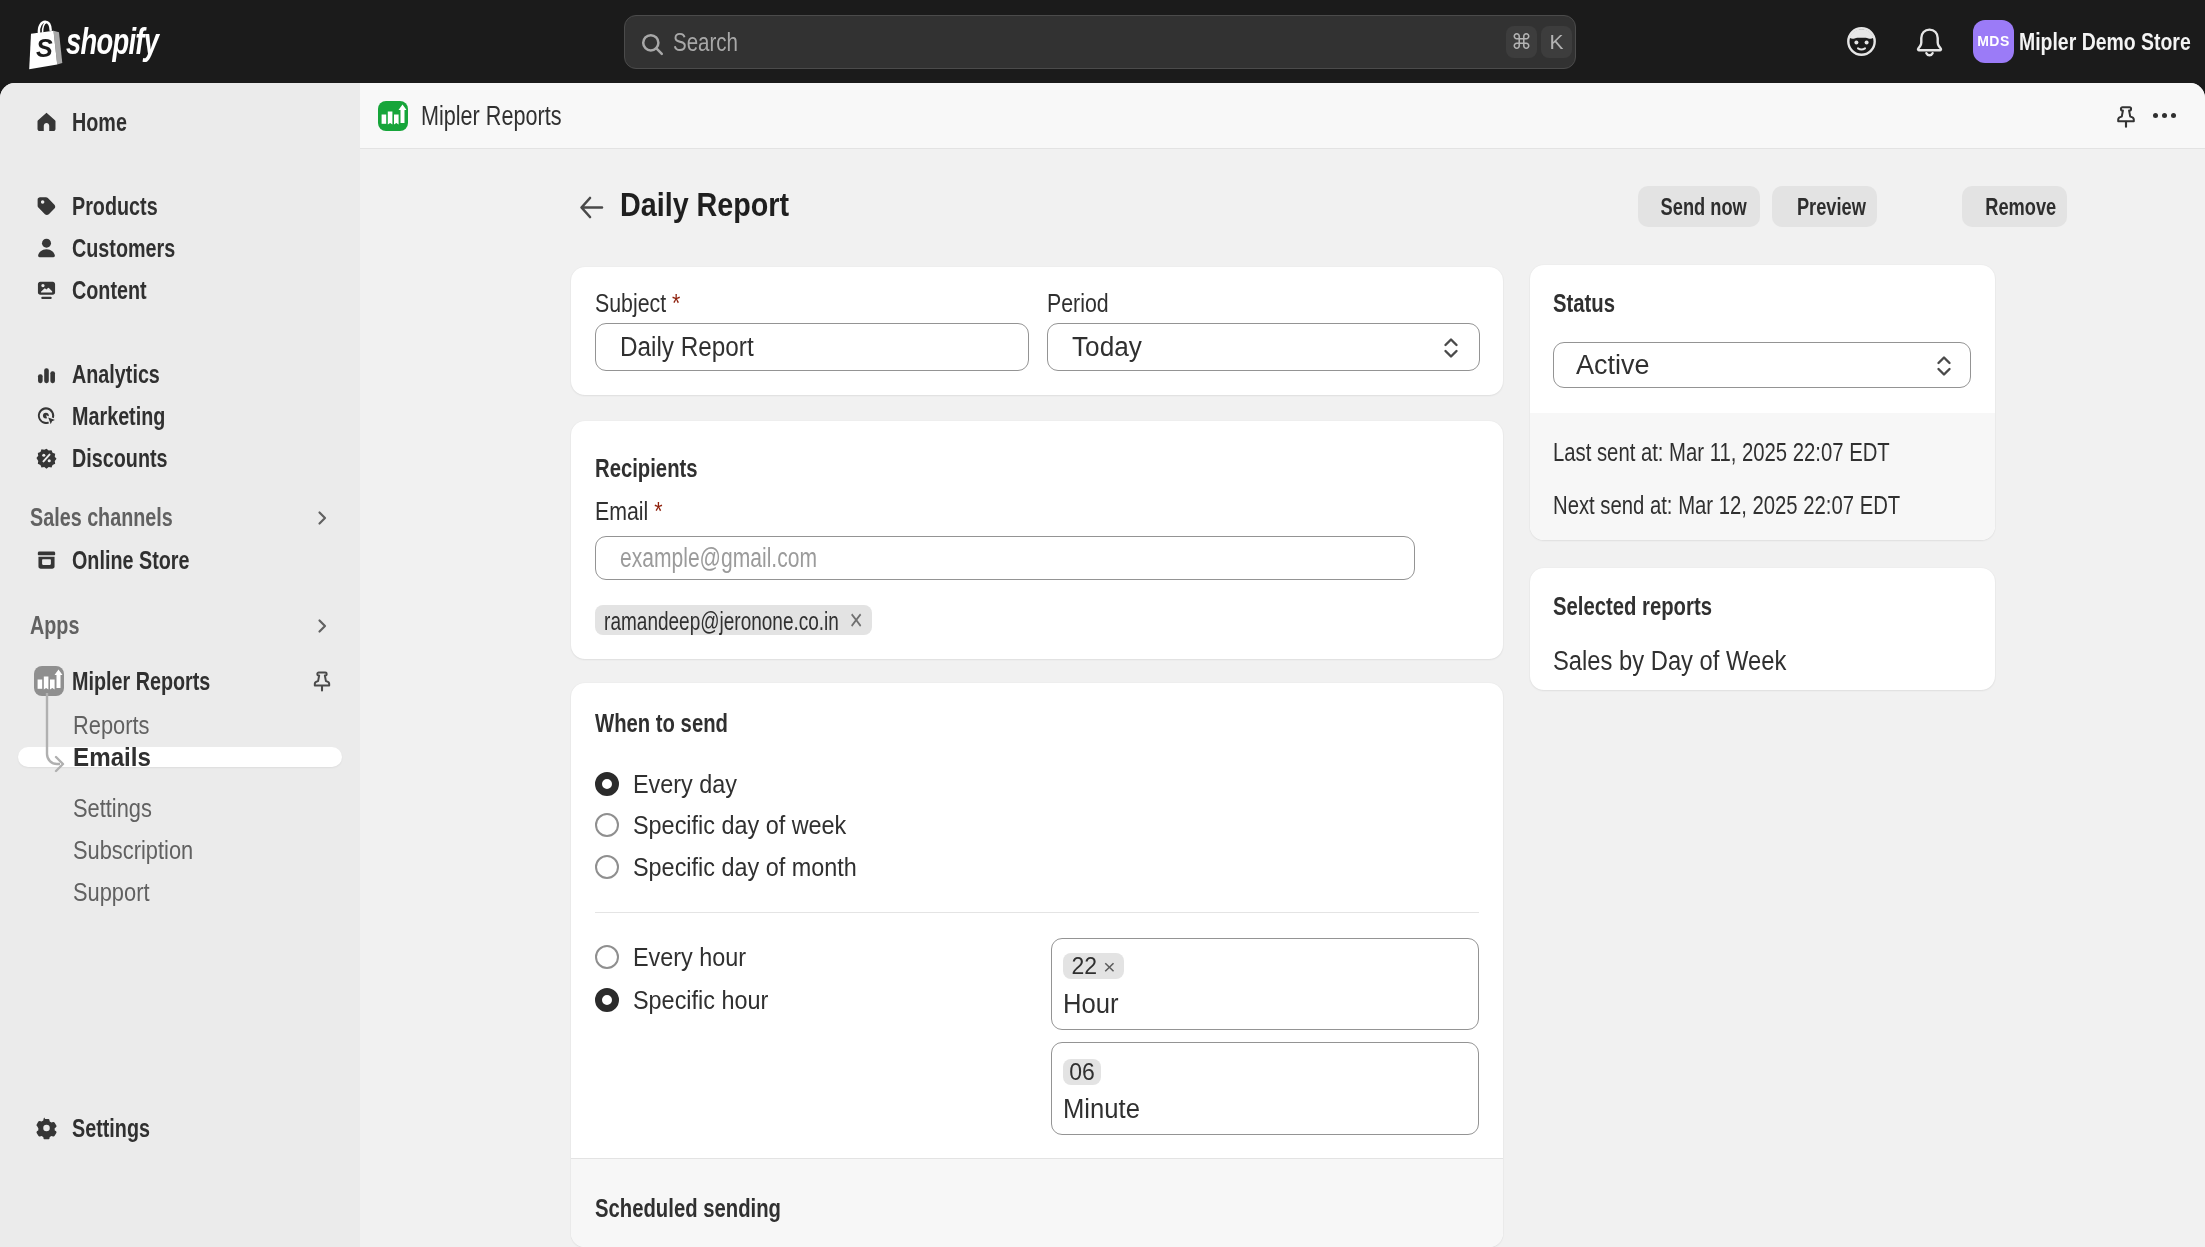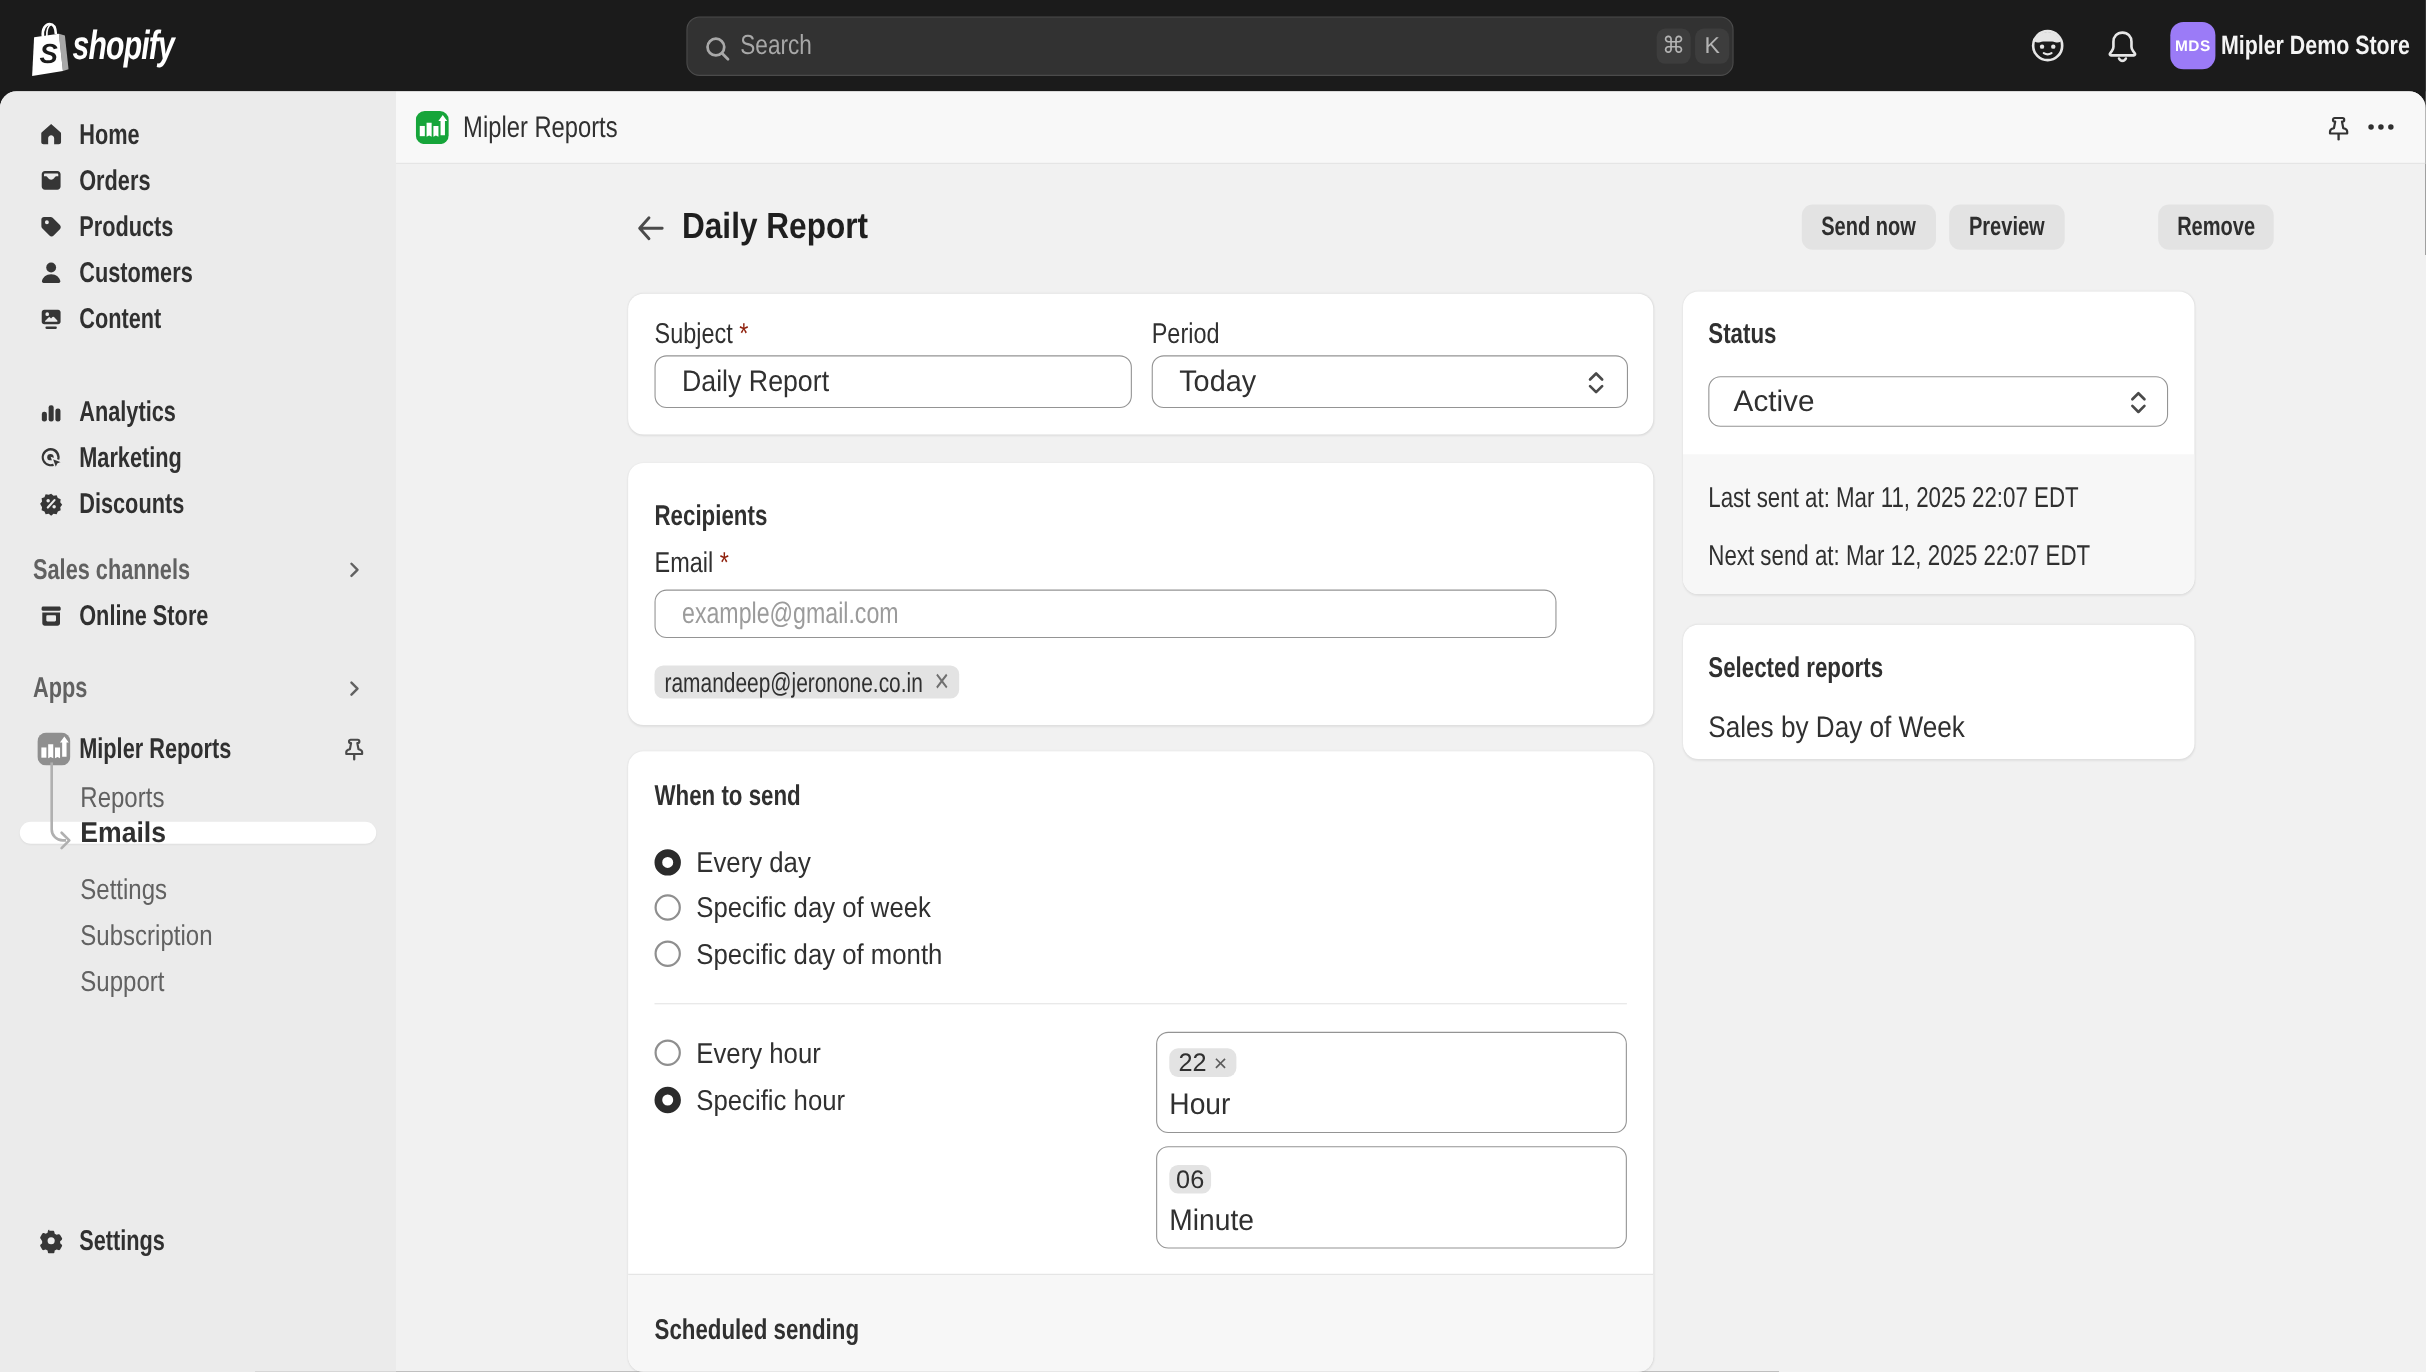--- a/index.html
+++ b/index.html
@@ -28,21 +28,21 @@
 
   #emailpill { position:absolute; left:18px; top:664px; width:324px; height:20px; background:#fff; border-radius:12px; box-shadow:0 1px 2px rgba(0,0,0,.06); }
   #emailpill span { position:absolute; left:55px; top:50%; transform:translateY(-50%) scaleX(.93); transform-origin:0 50%; font-size:26px; font-weight:700; color:#303030; }
 
   
   #appheader { position:absolute; left:360px; top:0; width:1845px; height:66px; background:#f8f8f8; border-bottom:1px solid #e3e3e3; }
   #appheader .aplabel { position:absolute; left:61px; top:50%; transform:translateY(-50%) scaleX(.80); transform-origin:0 50%; font-size:27px; color:#303030; }
 
   
   #pagetitle { position:absolute; left:620px; top:103px; font-size:33px; font-weight:700; color:#1f1f1f; transform:scaleX(.87); transform-origin:0 50%; }
-  .hbtn { position:absolute; top:103px; height:41px; background:#e3e3e3; border-radius:10px; font-size:24px; font-weight:600; color:#2e2e2e; text-align:center; line-height:41px; }
+  .hbtn { position:absolute; top:103px; height:41px; background:#e3e3e3; border-radius:10px; font-size:24px; font-weight:600; color:#2e2e2e; text-align:right; line-height:41px; }
   .hbtn span { display:inline-block; transform:scaleX(.76); transform-origin:50% 50%; }
 
   
   .card { position:absolute; background:#fff; border-radius:14px; box-shadow:0 1px 2px rgba(26,26,26,.07), 0 0 2px rgba(26,26,26,.05); }
   .lbl { position:absolute; font-size:26px; color:#303030; white-space:nowrap; transform:scaleX(.82); transform-origin:0 50%; }
   .req { color:#8e1f0b; }
   .hd { position:absolute; font-size:26px; font-weight:700; color:#303030; white-space:nowrap; transform:scaleX(.78); transform-origin:0 50%; }
   .input { position:absolute; background:#fff; border:1.5px solid #949494; border-radius:11px; }
   .input .itext { position:absolute; left:24px; top:50%; transform:translateY(-50%) scaleX(.83); transform-origin:0 50%; font-size:27px; color:#303030; white-space:nowrap; }
   .input .ph { color:#9b9b9b; }
@@ -94,26 +94,20 @@
   <div id="storename">Mipler Demo Store</div>
 </div>
 
 <div id="frame">
   <div id="sidebar">
     <div class="navrow" style="top:18px">
       <svg class="nicon" viewBox="0 0 22 22">
           <path d="M11 2.2 2.9 9.3c-.3.3-.5.7-.5 1.1v7.3c0 1.1.9 2 2 2h4V14.5c0-1.4 1.2-2.6 2.6-2.6s2.6 1.2 2.6 2.6v5.2h4c1.1 0 2-.9 2-2v-7.3c0-.4-.2-.8-.5-1.1L11 2.2z" fill="#363636"></path>
         </svg>
       <span class="nlabel">Home</span>
-    </div>
-    <div class="navrow" style="top:60px">
-      <svg class="nicon" viewBox="0 0 22 22">
-          <path d="M5.6 2.8h10.8c1.6 0 2.8 1.3 2.8 2.8v10.8c0 1.6-1.3 2.8-2.8 2.8H5.6c-1.6 0-2.8-1.3-2.8-2.8V5.6c0-1.5 1.2-2.8 2.8-2.8zm.1 2.2c-.5 0-.9.4-.9.9v1.5h1.5c.8 0 1.3.6 1.8 1.2l.4.5c.6.7 1.4 1.3 2.5 1.3s1.9-.6 2.5-1.3l.4-.5c.5-.6 1-1.2 1.8-1.2h1.5V5.9c0-.5-.4-.9-.9-.9H5.7z" fill="#363636"></path>
-        </svg>
-      <span class="nlabel">Orders</span>
     </div>
     <div class="navrow" style="top:102px">
       <svg class="nicon" viewBox="0 0 22 22">
           <path d="M4.8 2.7h5.7c.7 0 1.3.3 1.8.7l6.3 6.3c1 1 1 2.7 0 3.7l-5.4 5.4c-1 1-2.7 1-3.7 0L3.2 12.5c-.5-.5-.7-1.1-.7-1.8V4.8c0-1.2 1-2.1 2.3-2.1zm2.5 6.2a1.7 1.7 0 1 0 0-3.4 1.7 1.7 0 0 0 0 3.4z" fill="#363636"></path>
         </svg>
       <span class="nlabel">Products</span>
     </div>
     <div class="navrow" style="top:144px">
       <svg class="nicon" viewBox="0 0 22 22">
           <circle cx="11" cy="6.4" r="4.3" fill="#363636"></circle>

